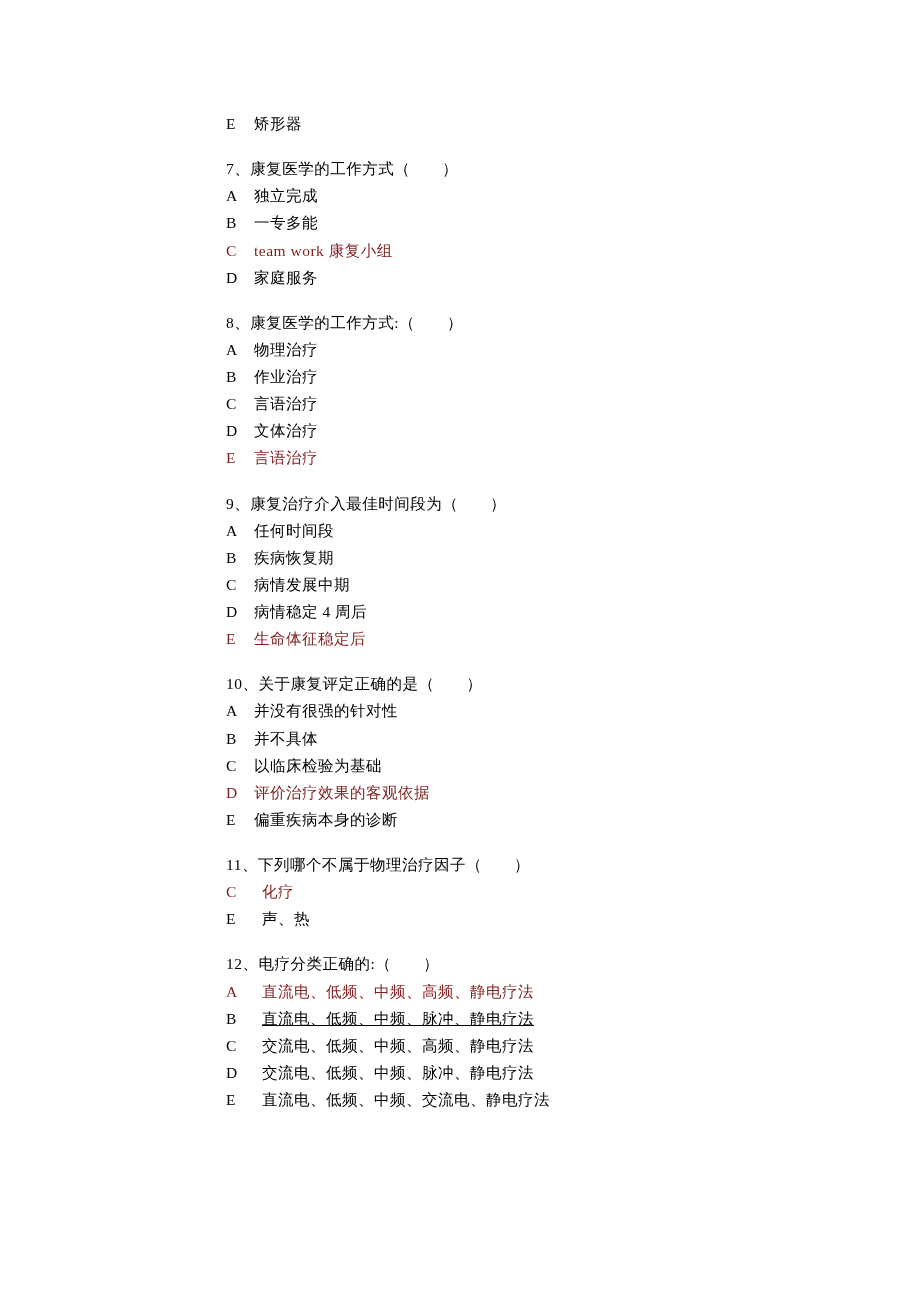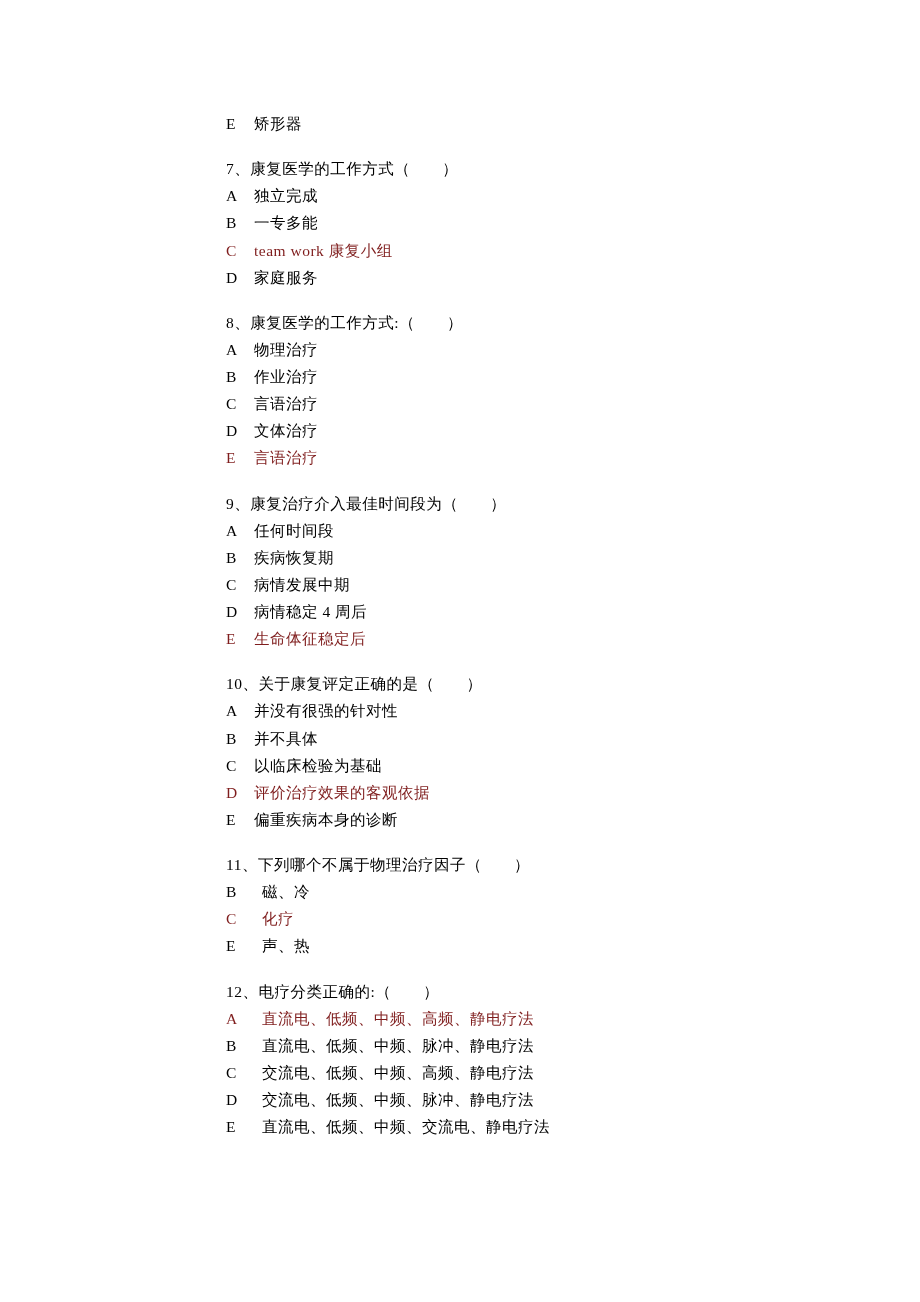--- a/index.html
+++ b/index.html
@@ -79,27 +79,26 @@
       <div class="block">
         <div class="line"><span class="q-num">10</span><span>、关于康复评定正确的是（　　）</span></div>
         <div class="line"><span class="opt-letter">A</span><span class="opt-text">并没有很强的针对性</span></div>
         <div class="line"><span class="opt-letter">B</span><span class="opt-text">并不具体</span></div>
         <div class="line"><span class="opt-letter">C</span><span class="opt-text">以临床检验为基础</span></div>
         <div class="line answer"><span class="opt-letter">D</span><span class="opt-text">评价治疗效果的客观依据</span></div>
         <div class="line"><span class="opt-letter">E</span><span class="opt-text">偏重疾病本身的诊断</span></div>
       </div>
       <div class="block">
         <div class="line"><span class="q-num">11</span><span>、下列哪个不属于物理治疗因子（　　）</span></div>
-        <div class="line"><span class="opt-letter">B</span><span class="opt-text" style="padding-left: 18px;">磁、冷</span></div>
         <div class="line answer"><span class="opt-letter">C</span><span class="opt-text" style="padding-left: 18px;">化疗</span></div>
         <div class="line"><span class="opt-letter">E</span><span class="opt-text" style="padding-left: 18px;">声、热</span></div>
       </div>
       <div class="block">
         <div class="line"><span class="q-num">12</span><span>、电疗分类正确的:（　　）</span></div>
         <div class="line answer"><span class="opt-letter">A</span><span class="opt-text" style="padding-left: 18px;">直流电、低频、中频、高频、静电疗法</span></div>
-        <div class="line"><span class="opt-letter">B</span><span class="opt-text" style="padding-left: 18px;">直流电、低频、中频、脉冲、静电疗法</span></div>
+        <div class="line"><span class="opt-letter">B</span><span class="opt-text" style="padding-left: 18px; text-decoration: underline;">直流电、低频、中频、脉冲、静电疗法</span></div>
         <div class="line"><span class="opt-letter">C</span><span class="opt-text" style="padding-left: 18px;">交流电、低频、中频、高频、静电疗法</span></div>
         <div class="line"><span class="opt-letter">D</span><span class="opt-text" style="padding-left: 18px;">交流电、低频、中频、脉冲、静电疗法</span></div>
         <div class="line"><span class="opt-letter">E</span><span class="opt-text" style="padding-left: 18px;">直流电、低频、中频、交流电、静电疗法</span></div>
       </div>
     </div>
 
 </div>
 
 </body></html>

